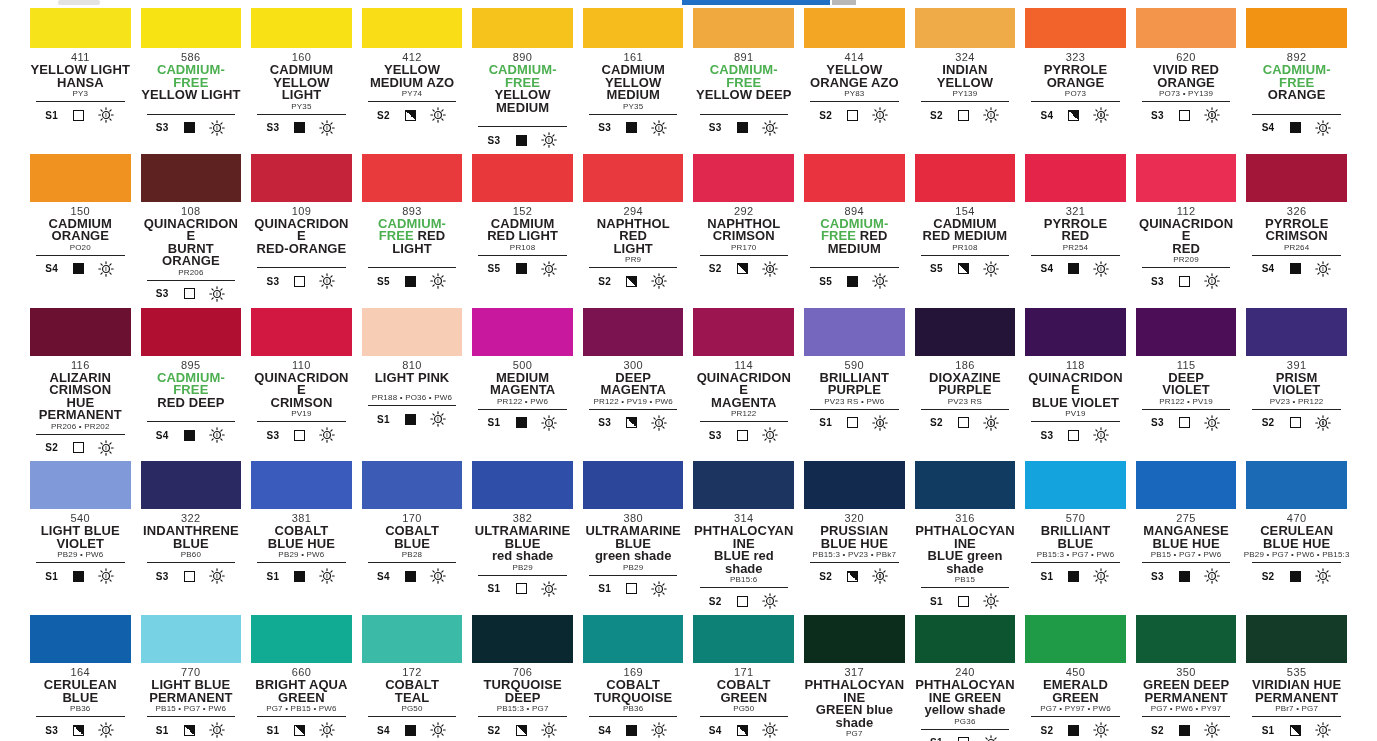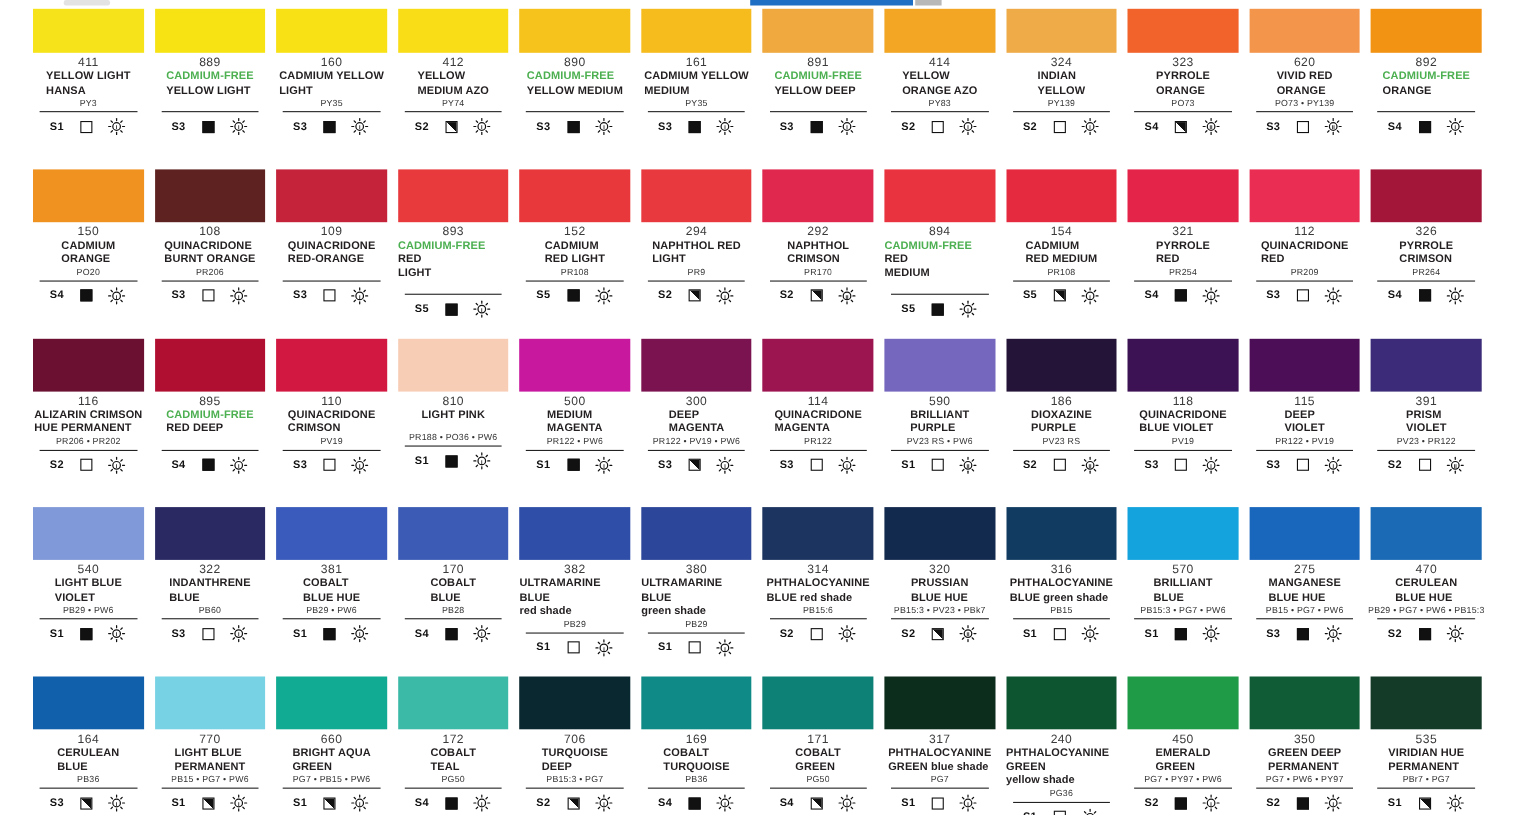--- a/index.html
+++ b/index.html
@@ -46,23 +46,24 @@
   }
   .code{
     font-size:11px;
     letter-spacing:0.4px;
     color:#3a3a3a;
     line-height:12px;
     margin-bottom:1px;
     font-family:"Liberation Sans", sans-serif;
   }
   .name{
-    font-size:10px;
+    font-size:13px;
     font-weight:bold;
     line-height:12.5px;
+    text-align:center;
     letter-spacing:0.1px;
     color:#231f20;
     max-width:100%;
     word-break:break-word;
   }
   .name .cf{ color:#4caf50; }
   .name .shade{ font-weight:bold; text-transform:none; letter-spacing:0px;}
   .pigrow{
     margin-top:auto;
     width:100%;
@@ -159,21 +160,21 @@
                 </g>
                 <text x="12" y="15.3" text-anchor="middle" font-size="6.6" font-family="Liberation Sans, sans-serif" font-weight="bold" fill="#111">I</text>
               </svg>
             </div>
           </div>
         </div>
       </div>
       <div class="cell">
         <div class="swatch" style="background: rgb(247, 227, 20);"></div>
         <div class="meta">
-          <div class="code">889</div>
+          <div class="code">586</div>
           <div class="name"><span class="cf">CADMIUM-FREE</span><br>YELLOW LIGHT</div>
           <div class="pigrow">
             <div class="pigment"></div>
             <div class="rule"></div>
             <div class="icons">
               <span class="series">S3</span>
               <span class="opacity opaque"></span>
               <svg viewBox="0 0 24 24" class="lf">
                 <g stroke="#111" stroke-width="1.5" fill="none" stroke-linecap="round">
                   <circle cx="12" cy="12" r="4.6"></circle>

